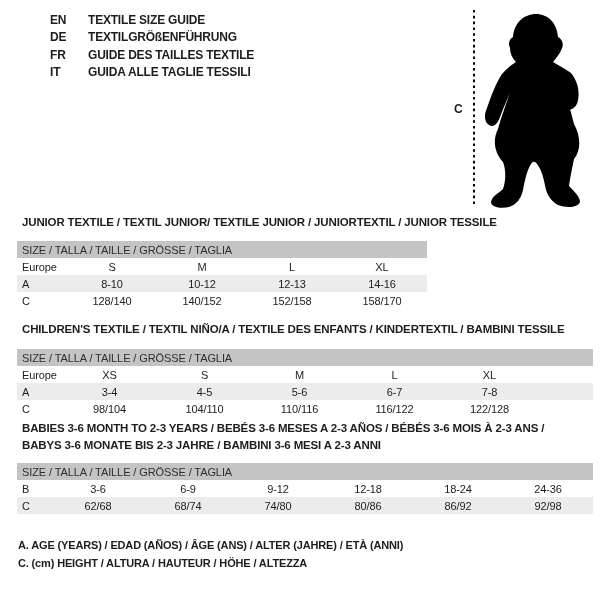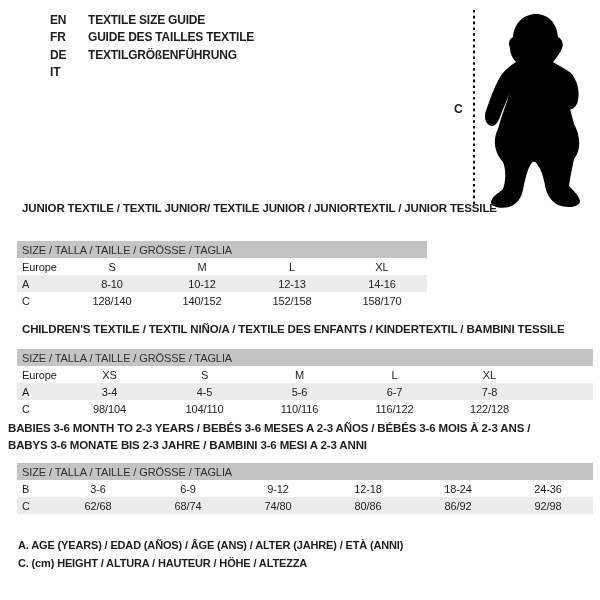--- a/index.html
+++ b/index.html
@@ -17,23 +17,23 @@
   .lang-code { width:38px; }
 
   
   .figure-box { left:450px; top:4px; width:148px; height:210px; }
   .figure-box svg { display:block; }
   .height-label { left:454px; top:102px; font-weight:bold; font-size:12px; }
 
   
   .heading { font-weight:bold; font-size:11.5px; letter-spacing:-0.15px;
              line-height:16.5px; white-space:pre-line; }
-  .h1 { left:22px; top:200px; }
+  .h1 { left:22px; top:214px; }
   .h2 { left:22px; top:321px;text-align:right; }
-  .h3 { left:8px; top:420px; }
+  .h3 { left:22px; top:420px; }
 
   
   table.size-table { border-collapse:collapse; table-layout:fixed;
                      font-size:11px; letter-spacing:-0.1px; }
   .size-table td { height:17px; padding:0; text-align:center;
                    white-space:nowrap; overflow:hidden; color:#1d1d1b; }
   .size-table tr.bar td { background:#c4c4c4; text-align:left;
                           padding-left:5px; color:#2e2e2e; }
   .size-table td.rowlabel { text-align:left; padding-left:5px; }
   .size-table tr.shade td { background:#ececec; }
@@ -48,29 +48,30 @@
 </style>
 </head>
 <body>
 
 <div class="abs lang-list">
   <div class="lang-row">
     <span class="lang-code">EN</span>
     <span class="lang-label">TEXTILE SIZE GUIDE</span>
   </div>
   <div class="lang-row">
+    <span class="lang-code">DE</span>
+    <span class="lang-label">TEXTILGRÖßENFÜHRUNG</span>
+  </div>
+  <div class="lang-row">
     <span class="lang-code">FR</span>
     <span class="lang-label">GUIDE DES TAILLES TEXTILE</span>
   </div>
   <div class="lang-row">
-    <span class="lang-code">DE</span>
-    <span class="lang-label">TEXTILGRÖßENFÜHRUNG</span>
-  </div>
-  <div class="lang-row">
     <span class="lang-code">IT</span>
+    <span class="lang-label">GUIDA ALLE TAGLIE TESSILI</span>
   </div>
 </div>
 
 <div class="abs figure-box">
   <svg width="148" height="210" viewBox="0 0 148 210">
     <line x1="24" y1="6" x2="24" y2="201" stroke="#000" stroke-width="2" stroke-dasharray="2.6 3.2"></line>
     <g transform="translate(16,2)">
       <path fill="#000" d="
         M70,8
         C82,8 91,17 92,31

